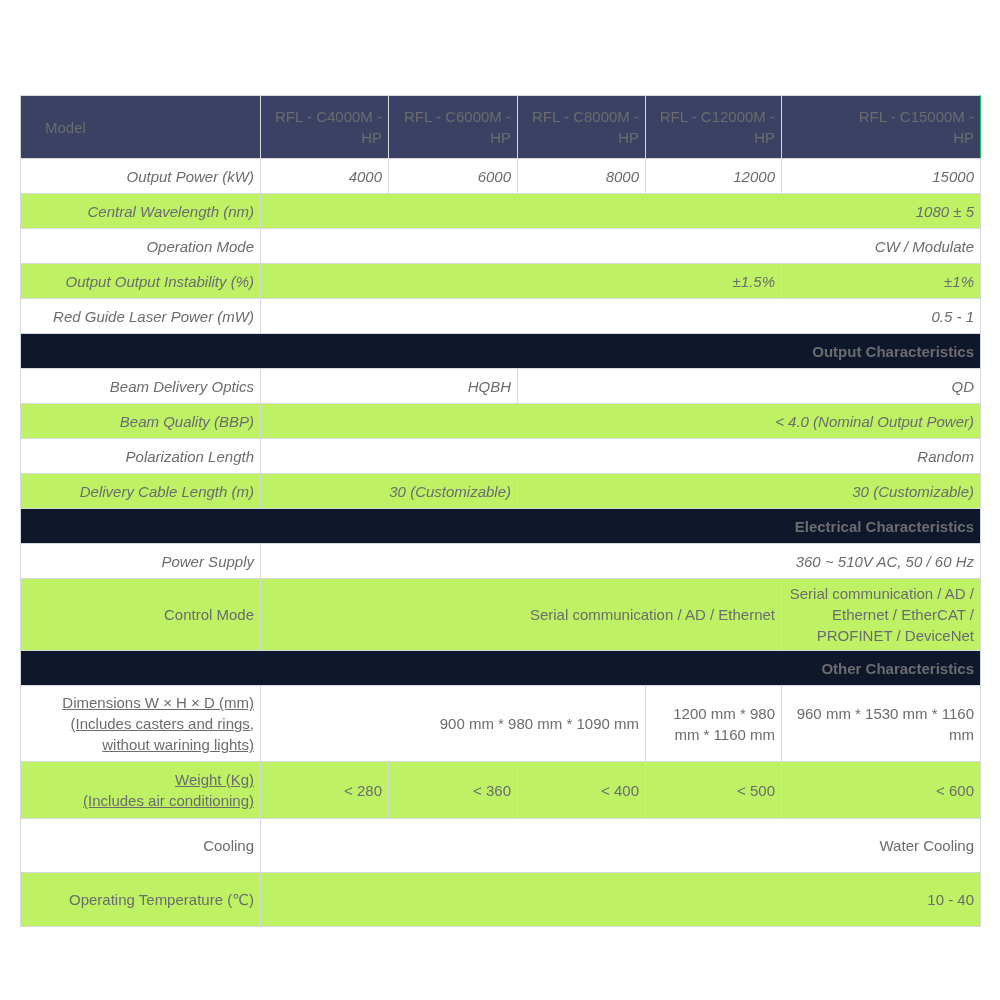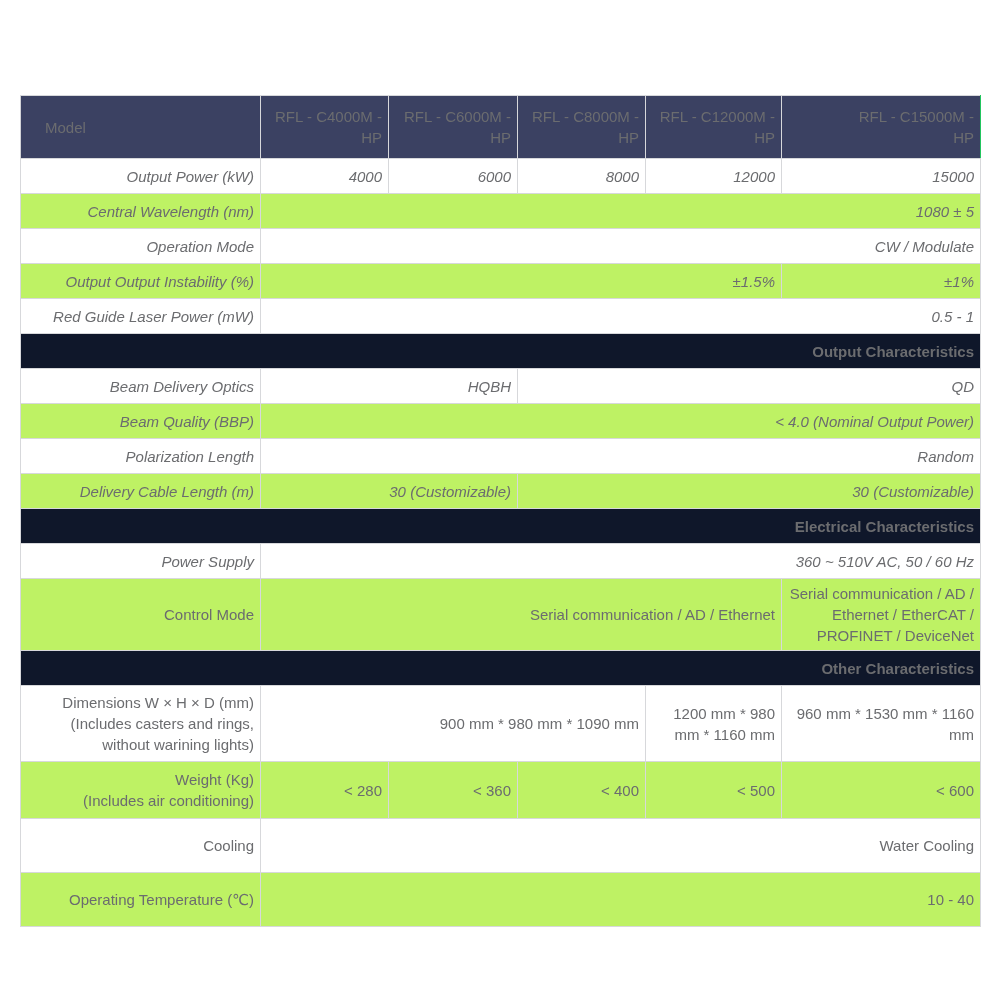--- a/index.html
+++ b/index.html
@@ -60,20 +60,21 @@
   td.label {
     text-align: left;
     padding-left: 24px;
     color: #4e4f52;
     white-space: nowrap;
   }
   td.label-multi {
     text-align: left;
     padding-left: 24px;
     color: #4e4f52;
+    text-decoration: underline;
   }
   td.label-multi span { display: block; }
   
   tr.h35 td { height: 35px; font-style: italic; }
   tr.h36 td { height: 54px; }
   tr.h57 td { height: 57px; }
   tr.h76 td { height: 76px; }
   tr.h82 td { height: 63px; }
   
   tr.alt td { background: #bef264; }

